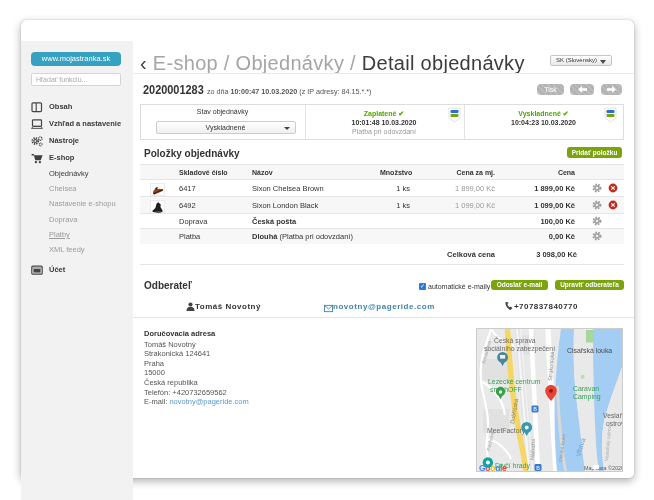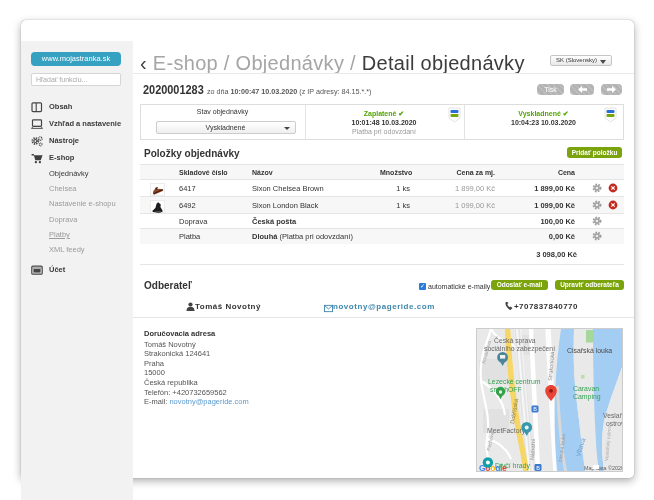--- a/index.html
+++ b/index.html
@@ -233,20 +233,21 @@
                 <g>
                   <circle cx="22" cy="6" r="3.5" fill="none" stroke="#9b9b9b" stroke-width="1.9" stroke-dasharray="1.6 1.3"></circle>
                   <circle cx="22" cy="6" r="2.9" fill="#a5a5a5"></circle>
                   <circle cx="22" cy="6" r="1.15" fill="#f3f3f3"></circle>
                 </g>
               </svg>
             </td>
       </tr>
     </tbody>
       </table>
+    <div class="abs rt" style="left:200px; top:208.5px; width:162px; font-size:7.5px; font-weight:bold; color:#333;">Celková cena</div>
     <div class="abs rt" style="left:361px; top:208.5px; width:83px; font-size:7.5px; font-weight:bold; color:#333;">3 098,00 Kč</div>
     <div class="abs" style="left:7px; top:223px; width:484px; height:1px; background:#e5e5e5;"></div>
     <div class="sechead" style="left:11px; top:239px;">Odberateľ</div>
     <div class="chk" style="left:286px; top:242px;">✓</div>
     <div class="abs" style="left:295px; top:241.5px; font-size:7px; color:#333;">automatické e-maily</div>
     <div class="greenbtn" style="left:358px; top:238.5px; width:57px; height:10px; line-height:10px; font-size:6.5px;">Odoslať e-mail</div>
     <div class="greenbtn" style="left:422px; top:238.5px; width:69px; height:10px; line-height:10px; font-size:6.5px;">Upraviť odberateľa</div>
     <svg class="cicon" style="left:53px; top:261px;" viewBox="0 0 9 9">
         <circle cx="4.5" cy="2.5" r="2.1" fill="#444"></circle>
         <path d="M0.5 9 C0.5 6 2 4.8 4.5 4.8 S8.5 6 8.5 9z" fill="#444"></path>

